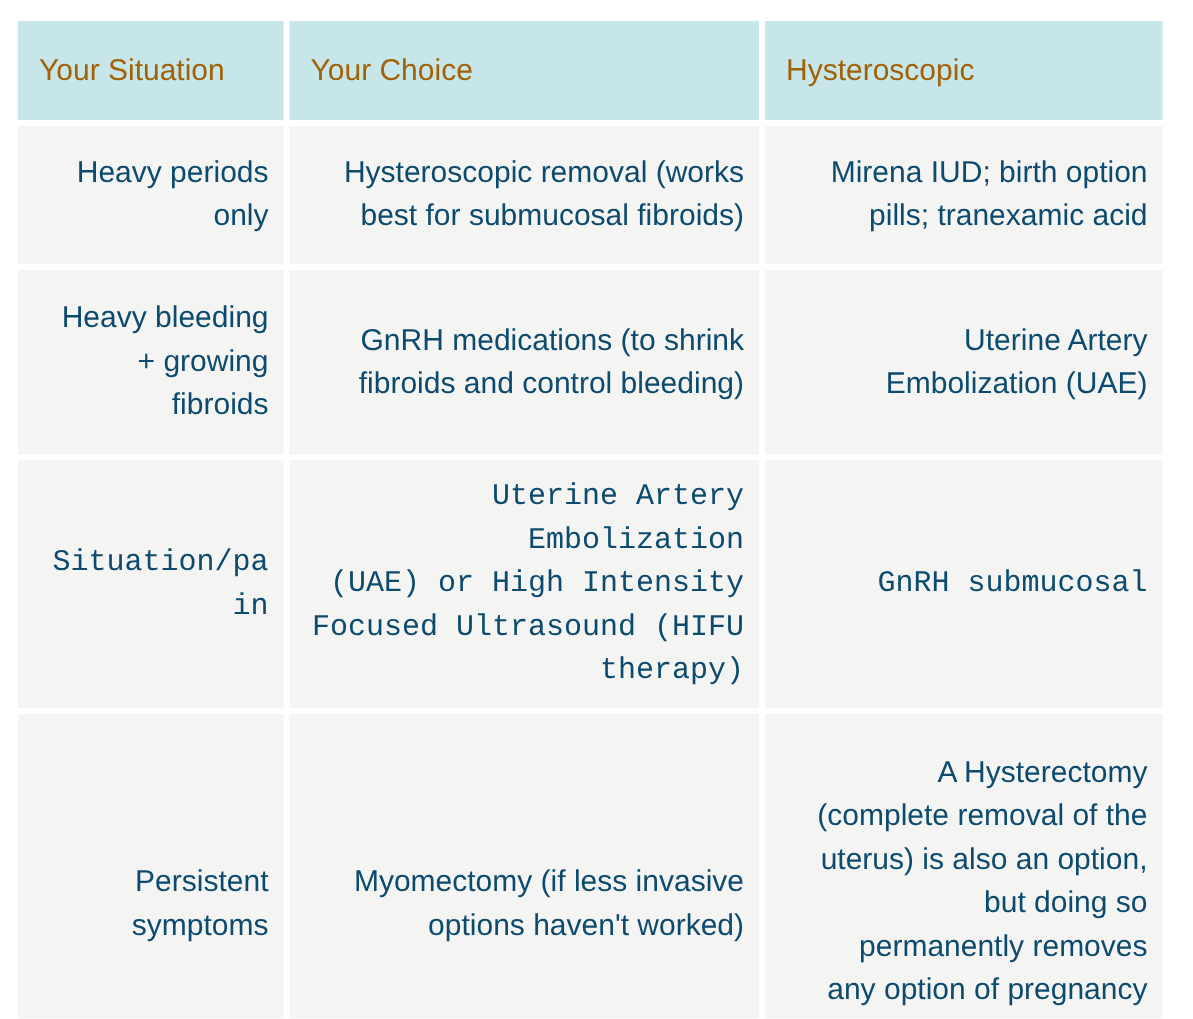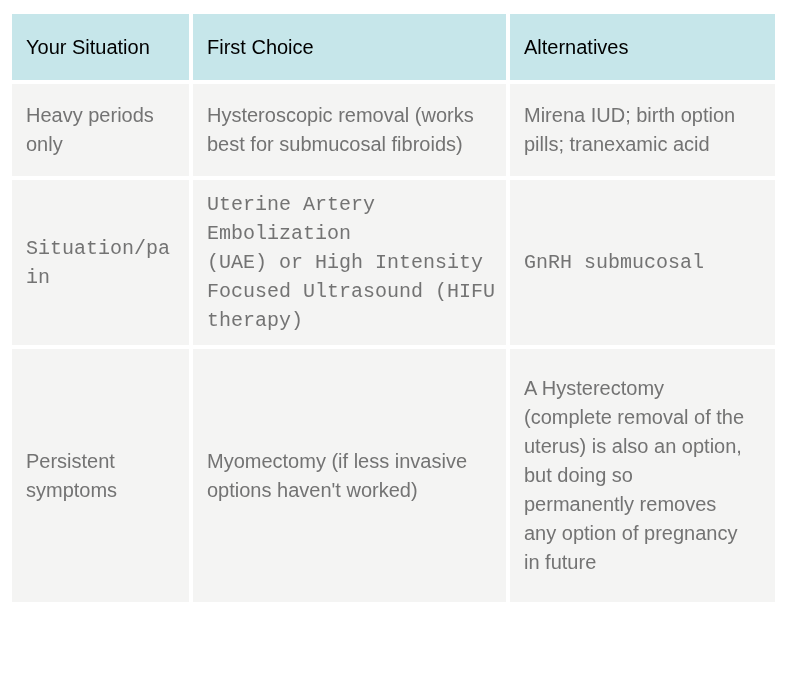--- a/index.html
+++ b/index.html
@@ -26,26 +26,27 @@
     vertical-align: middle;
     font-size: 20px;
     line-height: 29px;
     font-weight: 400;
     padding: 10px 10px 10px 14px;
     white-space: pre-line;
     overflow-wrap: break-word;
   }
   .treatment-table th {
     background: #c6e6ea;
-    color: #000000;
+    color: #a16207;
     height: 46px;
   }
   .treatment-table td {
     background: #f4f4f3;
-    color: #737373;
+    color: #0c4a6e;
+    text-align: right;
   }
   .col-situation   { width: 177px; }
   .col-first       { width: 313px; }
   .col-alt         { width: 265px; }
   tr.row-1 td { height: 72px; }
   tr.row-2 td { height: 103px; }
   tr.row-3 td { height: 141px; font-family: Liberation Mono, monospace; }
   tr.row-4 td { height: 233px; }
 </style>
 </head>
@@ -53,32 +54,41 @@
 
 <table class="treatment-table">
   <colgroup>
     <col class="col-situation">
     <col class="col-first">
     <col class="col-alt">
   </colgroup>
   <thead>
     <tr>
       <th>Your Situation</th>
-      <th>First Choice</th>
-      <th>Alternatives</th>
+      <th>Your Choice</th>
+      <th>Hysteroscopic</th>
     </tr>
   </thead>
   <tbody>
     <tr class="row-1">
       <td>Heavy periods
 only</td>
       <td>Hysteroscopic removal (works
 best for submucosal fibroids)</td>
       <td>Mirena IUD; birth option
 pills; tranexamic acid</td>
+    </tr>
+    <tr class="row-2">
+      <td>Heavy bleeding
++ growing
+fibroids</td>
+      <td>GnRH medications (to shrink
+fibroids and control bleeding)</td>
+      <td>Uterine Artery
+Embolization (UAE)</td>
     </tr>
     <tr class="row-3">
       <td>Situation/pain</td>
       <td>Uterine Artery Embolization
 (UAE) or High Intensity
 Focused Ultrasound (HIFU
 therapy)</td>
       <td>GnRH submucosal</td>
     </tr>
     <tr class="row-4">

